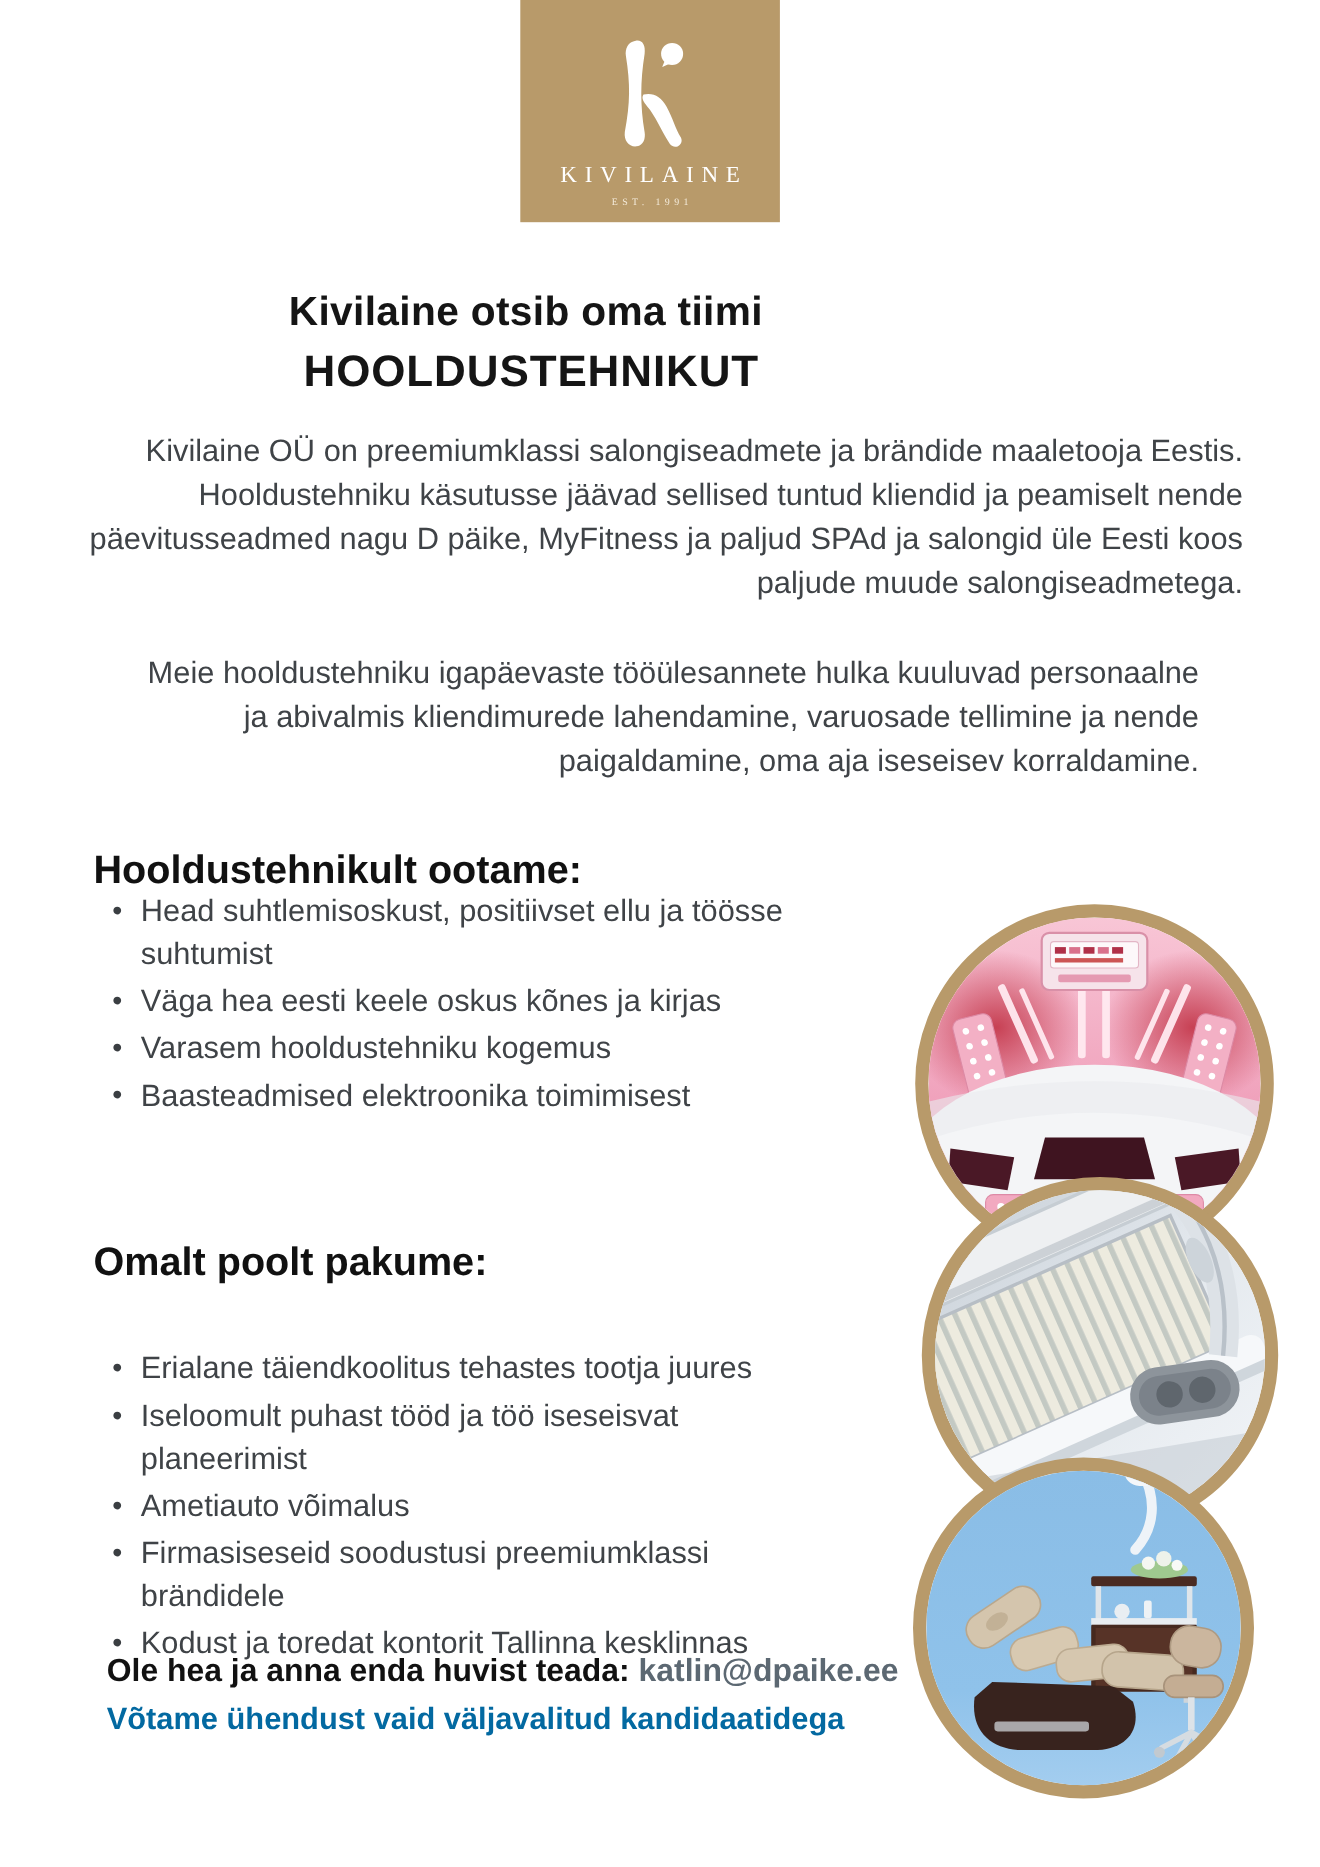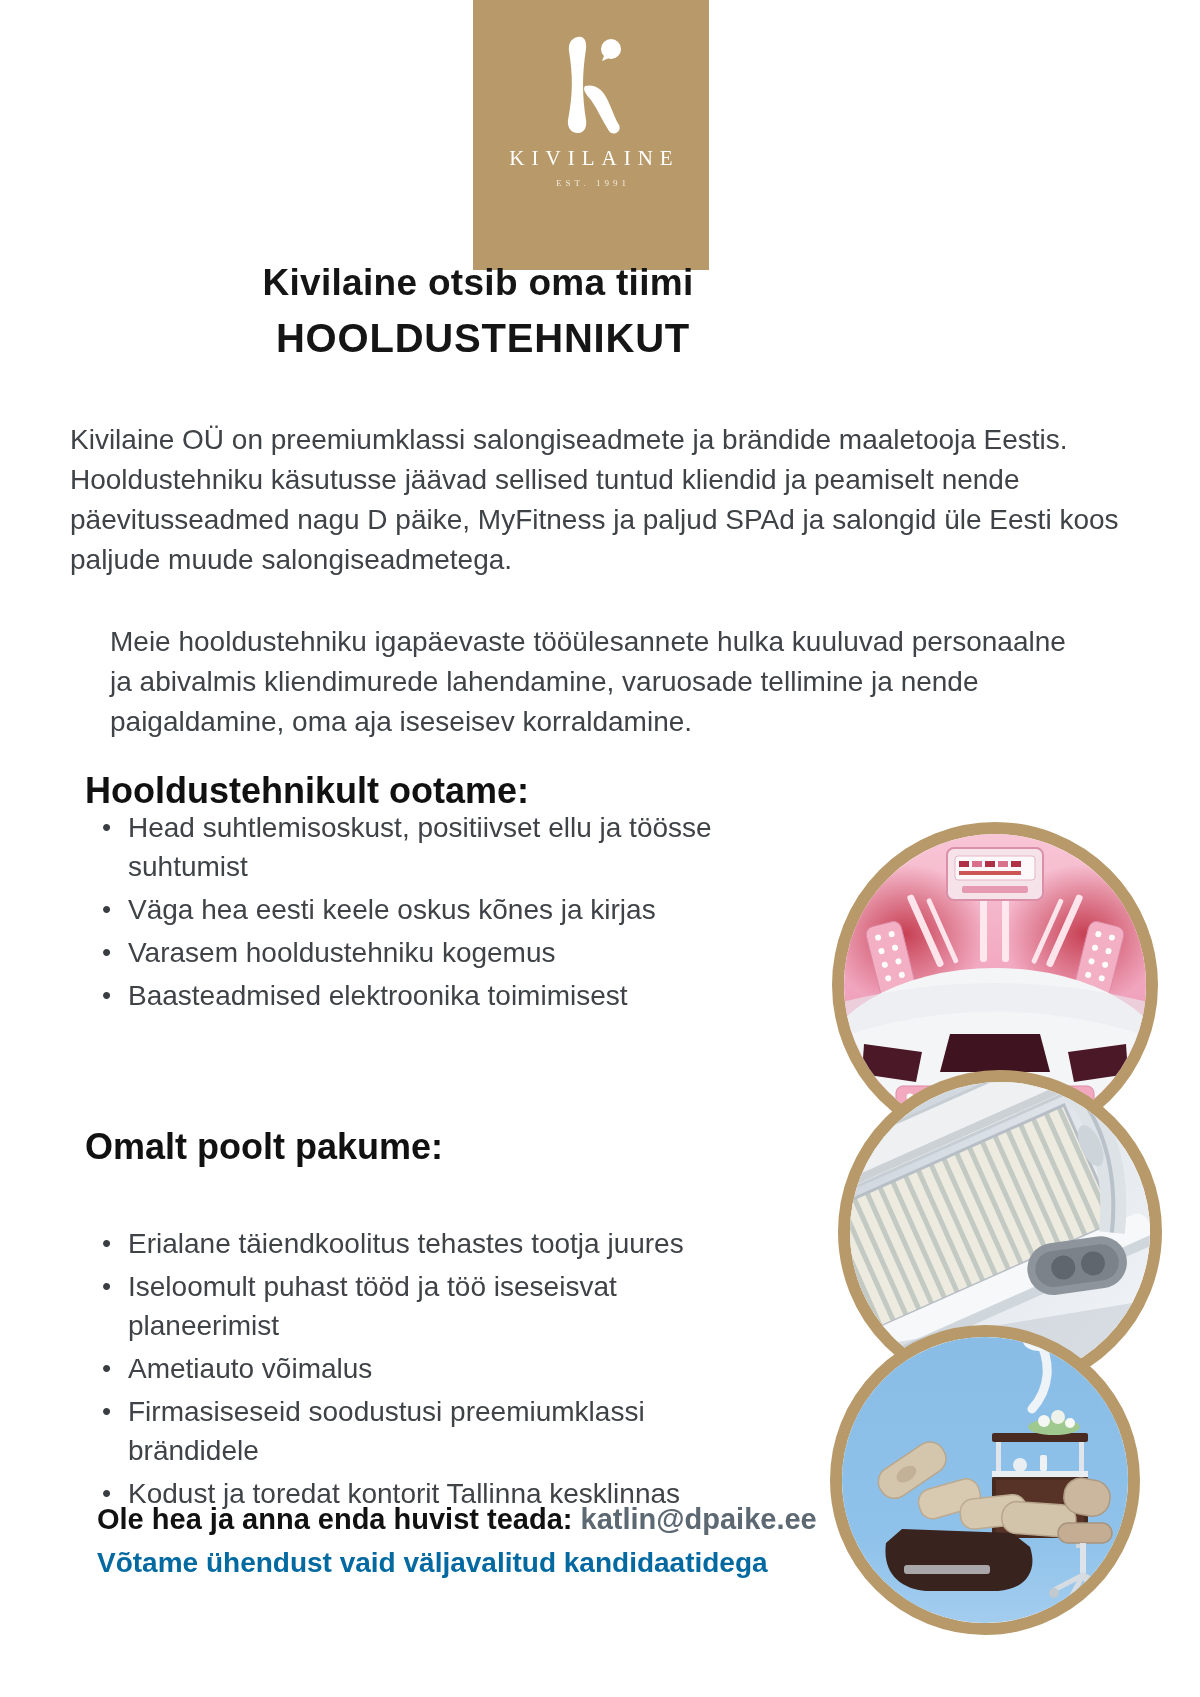--- a/index.html
+++ b/index.html
@@ -1,34 +1,34 @@
 <!DOCTYPE html>
 <html><head>
 <meta charset="utf-8">
 <style>
   * { margin:0; padding:0; box-sizing:border-box; }
   body { background:#ffffff; font-family:"Liberation Sans", sans-serif; }
   .page { position:relative; width:1200px; height:1697px; background:#ffffff; overflow:hidden; margin:0 auto; }
 
   
-  .logo { position:absolute; left:473px; top:0; width:236px; height:270px;
+  .logo { position:absolute; left:473px; top:0; width:236px; height:202px;
           background:#b89a6a; display:flex; flex-direction:column; align-items:center; }
   .logo-mark { margin-top:34px; width:78px; height:102px; }
   .brand { margin-top:10px; color:#ffffff; font-family:"Liberation Serif", serif;
            font-size:21px; letter-spacing:7px; text-indent:7px; font-weight:400; }
   .est { margin-top:7px; color:#f3ead9; font-family:"Liberation Serif", serif;
          font-size:9px; letter-spacing:4px; text-indent:4px; }
 
   
   .title { position:absolute; left:0; top:256px; width:956px; text-align:center; color:#151515; }
   .title-line1 { font-size:37px; font-weight:800; line-height:54px; letter-spacing:.3px; }
   .title-line2 { font-size:40px; font-weight:800; line-height:56px; letter-spacing:.8px;padding-left:10px; }
 
-  .para { position:absolute; text-align:left; color:#3f4347; font-weight:300;
-          font-size:28px; line-height:40px;margin-top:30px; }
+  .para { position:absolute; text-align:right; color:#3f4347; font-weight:300;
+          font-size:28px; line-height:40px; }
   .para1 { left:70px; top:390px; width:1060px; }
   .para2 { left:110px; top:592px; width:980px; }
 
   .section-heading { position:absolute; left:85px; color:#111111; font-size:36px; font-weight:800; }
   .sh1 { top:770px; }
   .sh2 { top:1126px; }
 
   ul.bullets { position:absolute; left:100px; width:630px; list-style:none;
                color:#3f4347; font-size:28px; font-weight:300; line-height:39px; }
   .ul1 { top:808px; }

